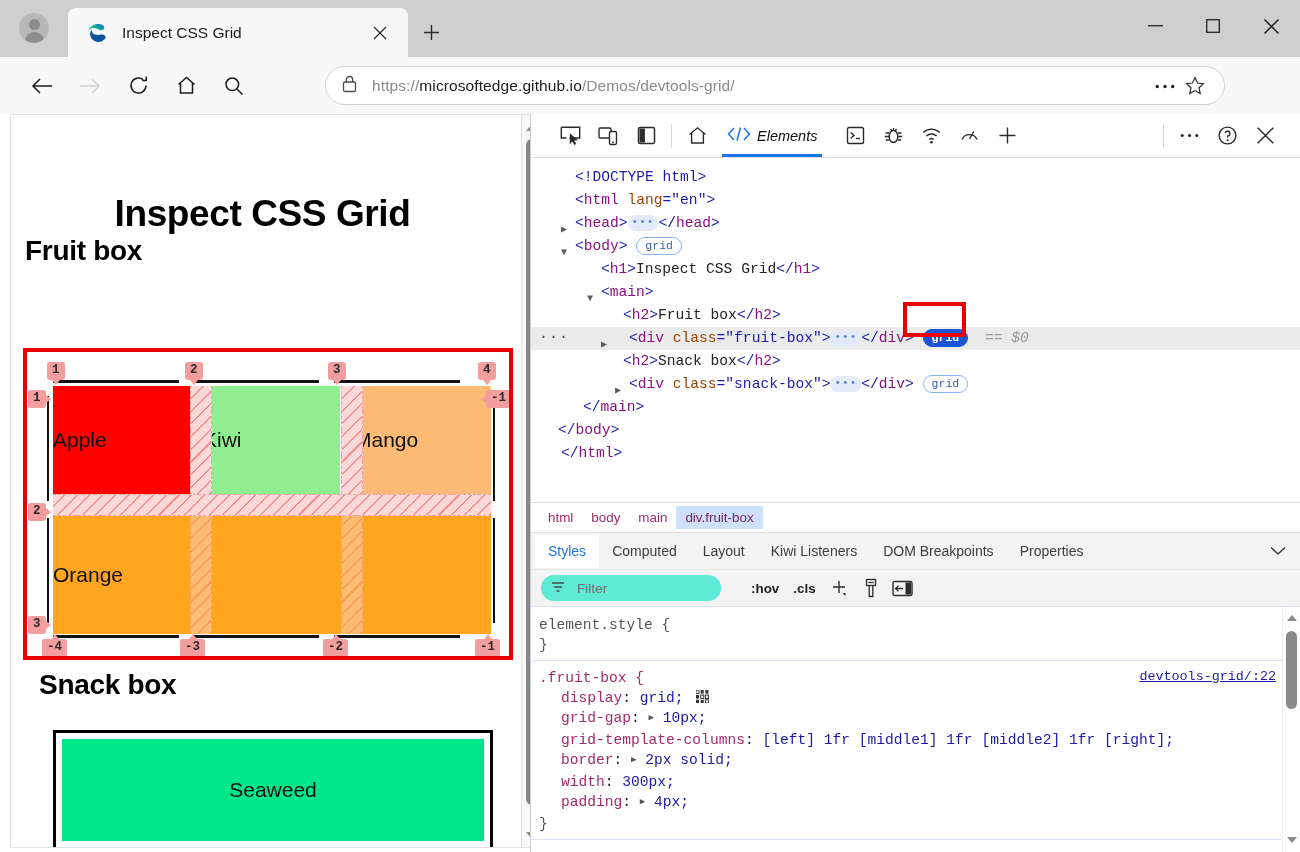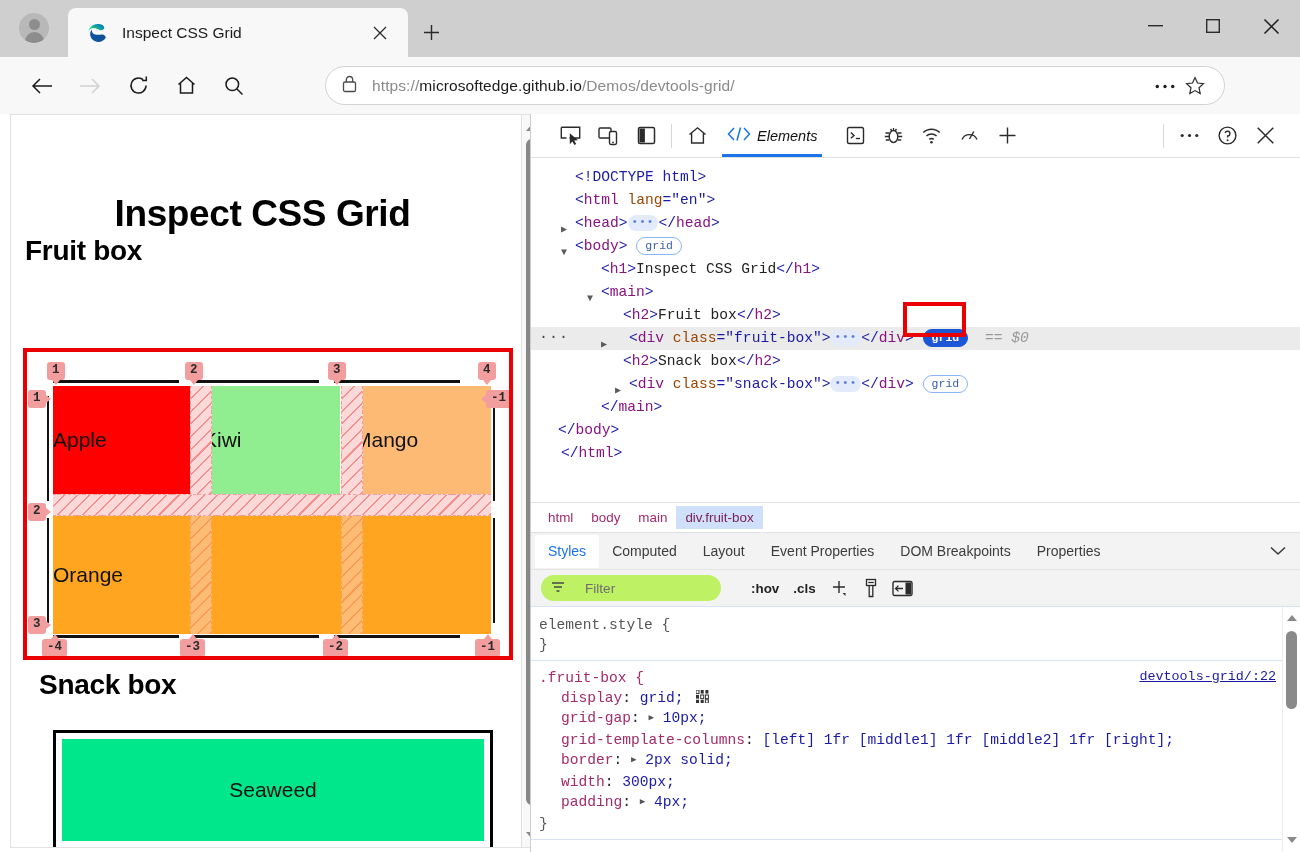--- a/index.html
+++ b/index.html
@@ -186,22 +186,22 @@
   
   .ptabs { flex: 0 0 37px; display: flex; align-items: center; border-top: 1px solid #e0e0e0;
     background: #f3f3f3; padding-left: 4px; }
   .ptab { font-size: 14px; color: #3c3c3c; padding: 8px 13px 9px; border-radius: 2px; }
   .ptab.active { background: #fff; color: #1a73e8; }
   .ptabs-chev { margin-left: auto; margin-right: 14px; }
 
   
   .filterbar { flex: 0 0 38px; display: flex; align-items: center; background: #f3f3f3;
     border-top: 1px solid #e4e4e4; border-bottom: 1px solid #d8e2f2; padding-left: 10px; gap: 2px; }
-  .filter-input { width: 180px; height: 26px; background: #bef264; border-radius: 13px;
-    display: flex; align-items: center; padding: 0 10px; gap: 20px; }
+  .filter-input { width: 180px; height: 26px; background: #5eead4; border-radius: 13px;
+    display: flex; align-items: center; padding: 0 10px; gap: 12px; }
   .filter-ph { font-size: 13.6px; color: #6d6d6d; }
   .fb-btn { font-size: 13.4px; color: #222; padding: 4px 6px; border-radius: 3px; font-weight: 600; }
   .fb-ico { width: 30px; height: 26px; display:flex; align-items:center; justify-content:center; border-radius:3px; }
 
   
   .styles-body { flex: 1; overflow: hidden; position: relative; background: #fff;
     font-family: "Liberation Mono", monospace; font-size: 14.6px; line-height: 20px; }
   .rule { padding: 5px 0 5px 8px; border-bottom: 1px solid #d8e2f2; position: relative; }
   .rule .src { position: absolute; right: 24px; top: 6px; font-size: 13.4px; color: #1a1aa6;
     text-decoration: underline; }
@@ -549,21 +549,21 @@
           <span class="tk-gray" style="margin-left:8px;">== $0</span>
         </div>
         <div class="dom-row" style="padding-left:92px;">
           <span class="tk-blue">&lt;</span><span class="tk-tag">h2</span><span class="tk-blue">&gt;</span><span class="tk-text">Snack box</span><span class="tk-blue">&lt;/</span><span class="tk-tag">h2</span><span class="tk-blue">&gt;</span>
         </div>
         <div class="dom-row" style="padding-left:98px;">
           <span class="tri" style="left:84px; top:6px;">▶</span>
           <span class="tk-blue">&lt;</span><span class="tk-tag">div</span><span class="tk-attr"> class</span><span class="tk-blue">=</span><span class="tk-val">"snack-box"</span><span class="tk-blue">&gt;</span><span class="dots-inline">•••</span><span class="tk-blue">&lt;/</span><span class="tk-tag">div</span><span class="tk-blue">&gt;</span>
           <span class="badge-grid">grid</span>
         </div>
-        <div class="dom-row" style="padding-left:70px;">
+        <div class="dom-row" style="padding-left:52px;">
           <span class="tk-blue">&lt;/</span><span class="tk-tag">main</span><span class="tk-blue">&gt;</span>
         </div>
         <div class="dom-row" style="padding-left:27px;">
           <span class="tk-blue">&lt;/</span><span class="tk-tag">body</span><span class="tk-blue">&gt;</span>
         </div>
         <div class="dom-row" style="padding-left:30px;">
           <span class="tk-blue">&lt;/</span><span class="tk-tag">html</span><span class="tk-blue">&gt;</span>
         </div>
 
         <div class="annot-rect" style="left:372px; top:144px; width:63px; height:35px;"></div>
@@ -573,21 +573,21 @@
         <span class="crumb">html</span>
         <span class="crumb">body</span>
         <span class="crumb">main</span>
         <span class="crumb sel">div.fruit-box</span>
       </div>
 
       <div class="ptabs">
         <span class="ptab active">Styles</span>
         <span class="ptab">Computed</span>
         <span class="ptab">Layout</span>
-        <span class="ptab">Event Properties</span>
+        <span class="ptab">Kiwi Listeners</span>
         <span class="ptab">DOM Breakpoints</span>
         <span class="ptab">Properties</span>
         <span class="ptabs-chev">
           <svg width="16" height="10" viewBox="0 0 16 10">
               <path d="M1 1.5 L8 8 L15 1.5" stroke="#3c3c3c" stroke-width="1.6" fill="none"></path>
             </svg>
         </span>
       </div>
 
       <div class="filterbar">

